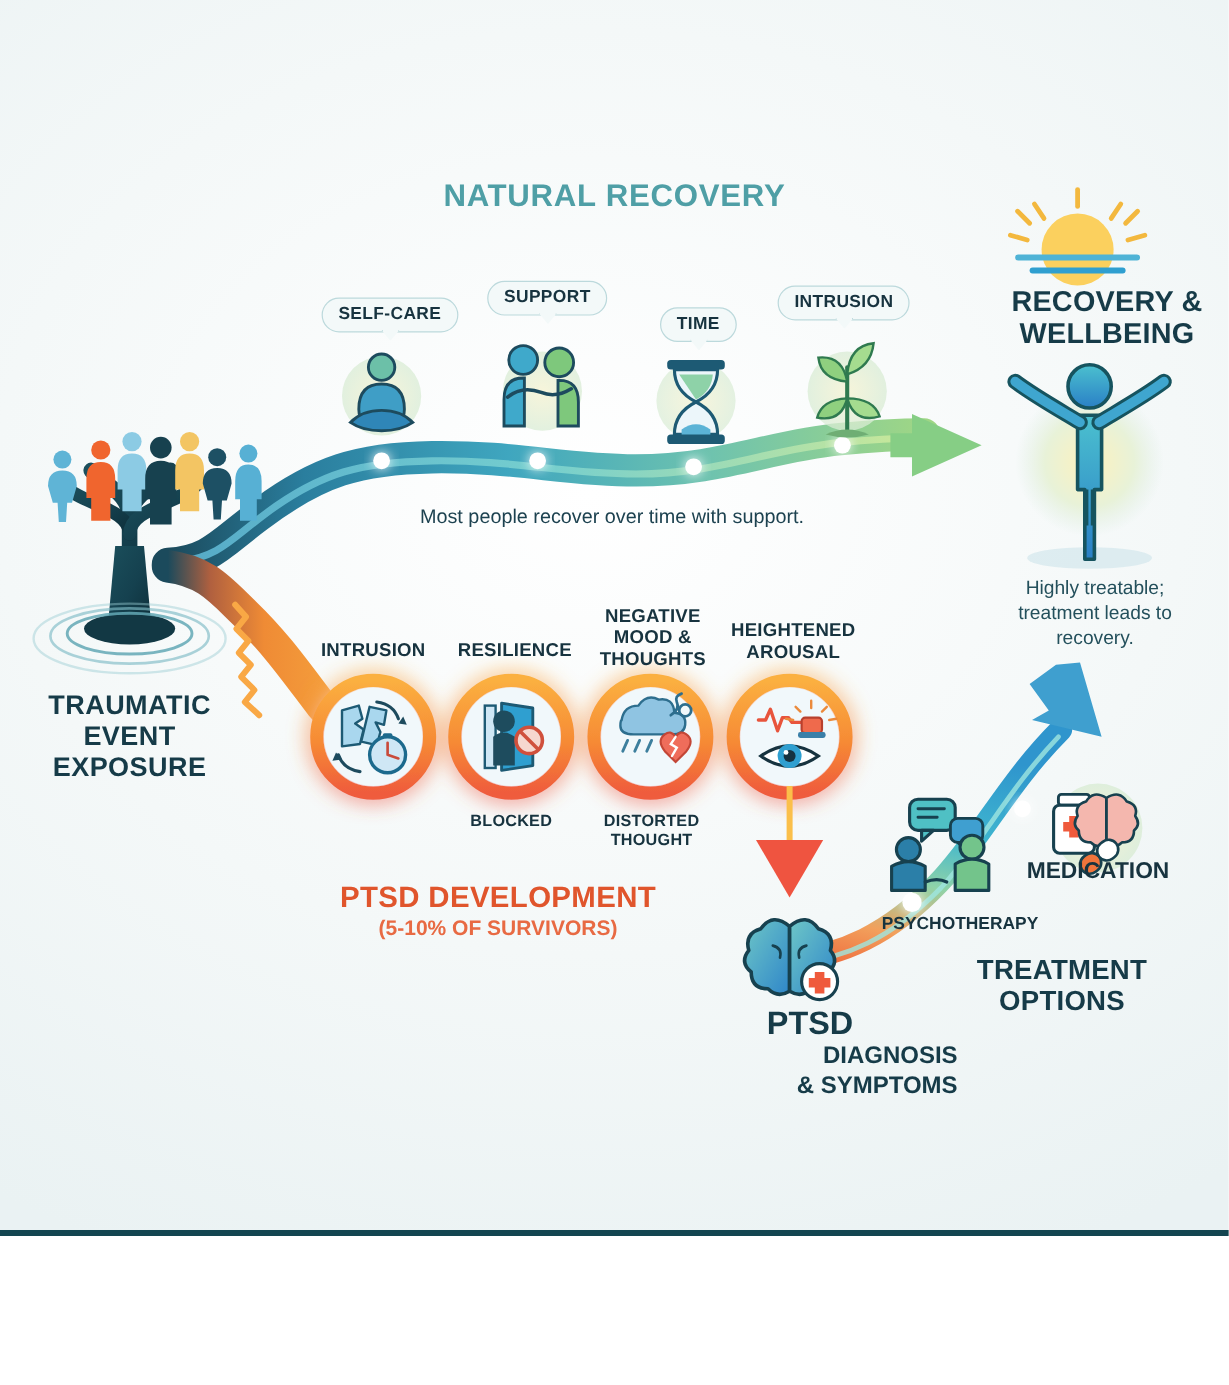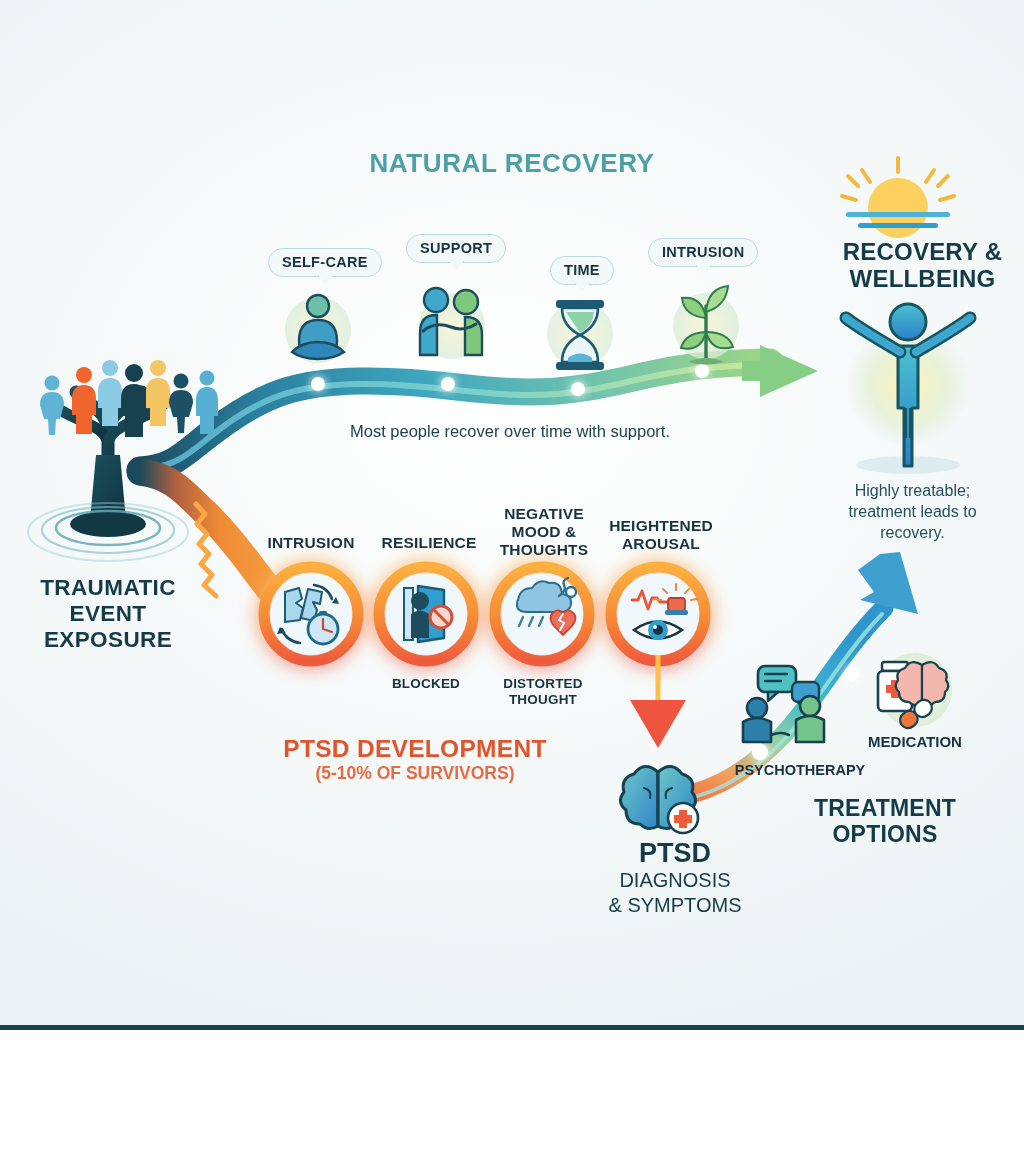--- a/index.html
+++ b/index.html
@@ -104,40 +104,40 @@
     font-size: 16px; line-height: 21px; color: #24505c;
   }
 
   .hdr-diag {
     left: 560px; top: 838px; width: 230px;
     text-align: center;
     font-size: 27px; font-weight: bold; color: #163b48;
   }
   .hdr-diag-sub {
     left: 552px; top: 868px; width: 246px;
-    text-align: center;
-    font-size: 20px; font-weight: normal; line-height: 25px;
+    text-align: right;
+    font-size: 20px; font-weight: bold; line-height: 25px;
     color: #163b48;
   }
 
   .hdr-treat {
     left: 770px; top: 795px; width: 230px;
     text-align: center;
     font-size: 23px; font-weight: bold; line-height: 26px;
     letter-spacing: 0.2px; color: #163b48;
   }
   .lbl-psych {
     left: 700px; top: 762px; width: 200px;
     text-align: center;
     font-size: 14.5px; font-weight: bold; color: #17333f;
   }
   .lbl-med {
-    left: 840px; top: 733px; width: 150px;
-    text-align: center;
-    font-size: 15px; font-weight: bold; color: #17333f;
+    left: 840px; top: 716px; width: 150px;
+    text-align: center;
+    font-size: 19px; font-weight: bold; color: #17333f;
   }
 
   
   .pill {
     position: absolute;
     background: #f3f9f9;
     border: 1.7px solid #bcd9dc;
     border-radius: 16px;
     padding: 5px 13px 6px;
     font-size: 14.5px; font-weight: bold;

